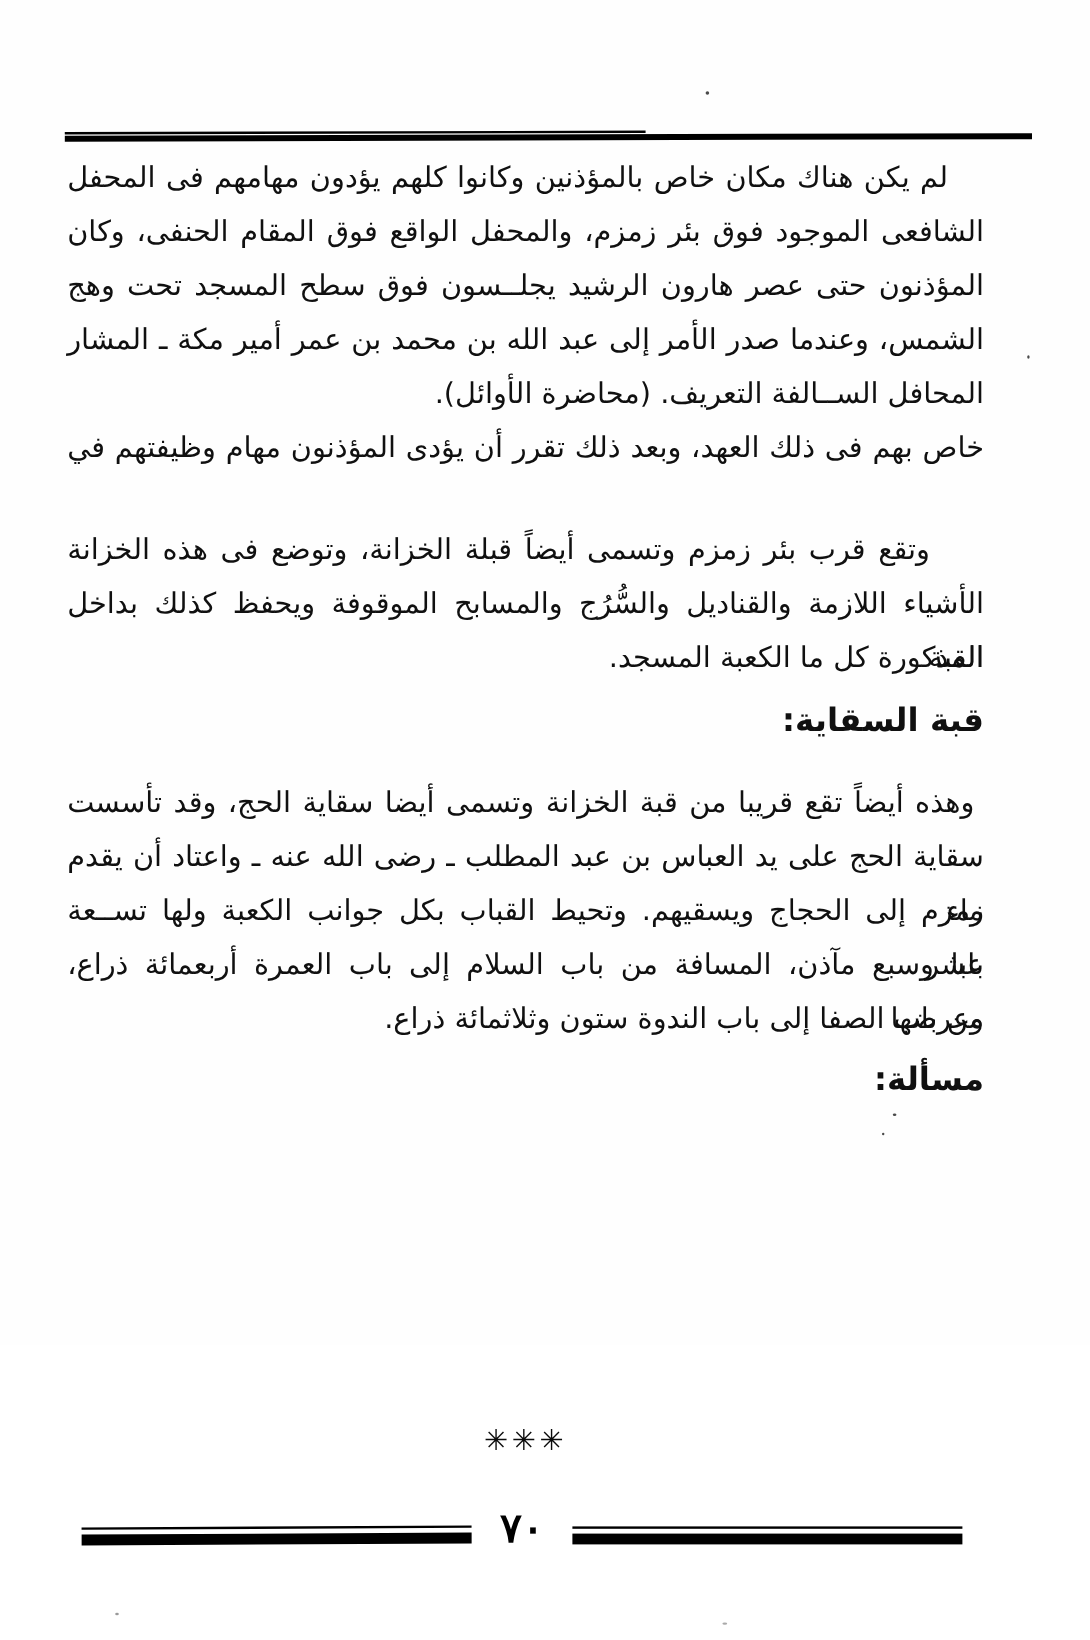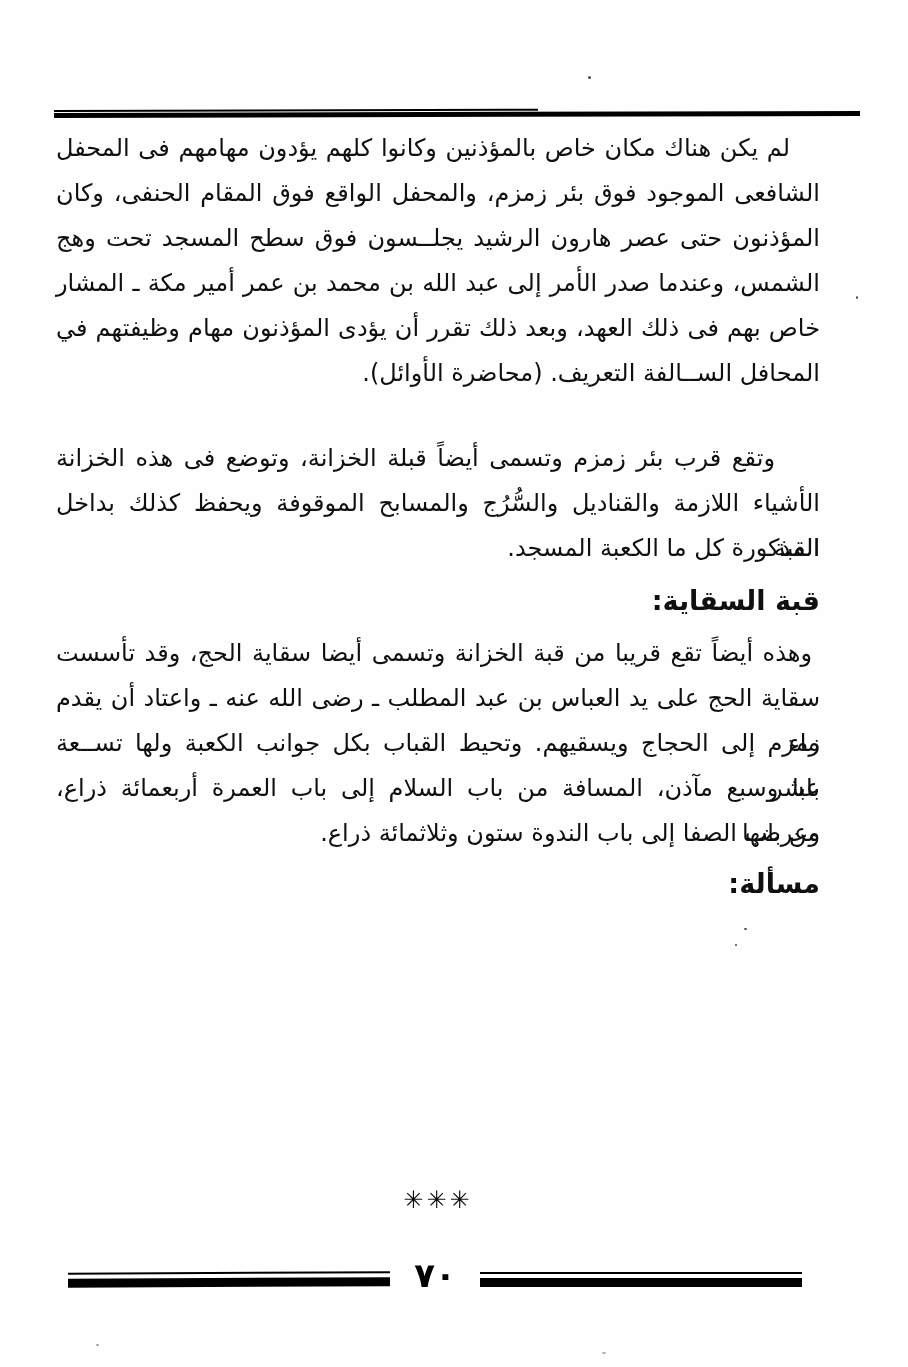--- a/index.html
+++ b/index.html
@@ -38,33 +38,33 @@
   .ind45{padding-right:45px;margin-top:40px;}
   .ind8{padding-right:8px;}
   .ind40{padding-right:40px;}
   .hd{
     font-size:27px;font-weight:bold;line-height:36px;height:36px;
     margin:0;text-align:right;
   }
   .hd1{margin-top:9px;}
   .para2{margin-top:23px;}
   .hd2{margin-top:12px;}
-  .para3{margin-top:12px;}
+  .para3{margin-top:28px;}
   .hd3{margin-top:10px;}
   .para4{margin-top:12px;}
   
   .ornament{
     position:absolute;right:88px;top:1186px;width:764px;
     text-align:center;font-size:24px;font-weight:bold;letter-spacing:3px;
     color:#0a0a0a;
   }
   
   .footer{
     position:absolute;left:68px;top:1264px;width:734px;
-    display:flex;align-items:center;gap:20px;
+    display:flex;align-items:center;gap:20px;font-family:Liberation Serif, serif;
   }
   .frule{flex:1 1 auto;height:17px;position:relative;}
   .frule::before{
     content:"";position:absolute;left:0;right:0;top:2px;height:2px;background:#000;
   }
   .frule::after{
     content:"";position:absolute;left:0;right:0;top:8px;height:9px;background:#000;
   }
   .frule.right{transform:rotate(-0.3deg);}
   .page-num{
@@ -89,22 +89,22 @@
 
   <div class="top-rule"></div>
 
   <div class="col">
 
     <div class="para1">
       <div class="ln ind30">لم يكن هناك مكان خاص بالمؤذنين وكانوا كلهم يؤدون مهامهم فى المحفل</div>
       <div class="ln">الشافعى الموجود فوق بئر زمزم، والمحفل الواقع فوق المقام الحنفى، وكان</div>
       <div class="ln">المؤذنون حتى عصر هارون الرشيد يجلــسون فوق سطح المسجد تحت وهج</div>
       <div class="ln">الشمس، وعندما صدر الأمر إلى عبد الله بن محمد بن عمر أمير مكة ـ المشار</div>
+      <div class="ln end">المحافل الســالفة التعريف. (محاضرة الأوائل).</div>
       <div class="ln">خاص بهم فى ذلك العهد، وبعد ذلك تقرر أن يؤدى المؤذنون مهام وظيفتهم في</div>
-      <div class="ln end">المحافل الســالفة التعريف. (محاضرة الأوائل).</div>
     </div>
 
 
     <div class="para2">
       <div class="ln ind45">وتقع قرب بئر زمزم وتسمى أيضاً قبلة الخزانة، وتوضع فى هذه الخزانة</div>
       <div class="ln">الأشياء اللازمة والقناديل والسُّرُج والمسابح الموقوفة ويحفظ كذلك بداخل القبة</div>
       <div class="ln end">المذكورة كل ما الكعبة المسجد.</div>
     </div>
 
     <h2 class="hd hd2">قبة السقاية:</h2>

